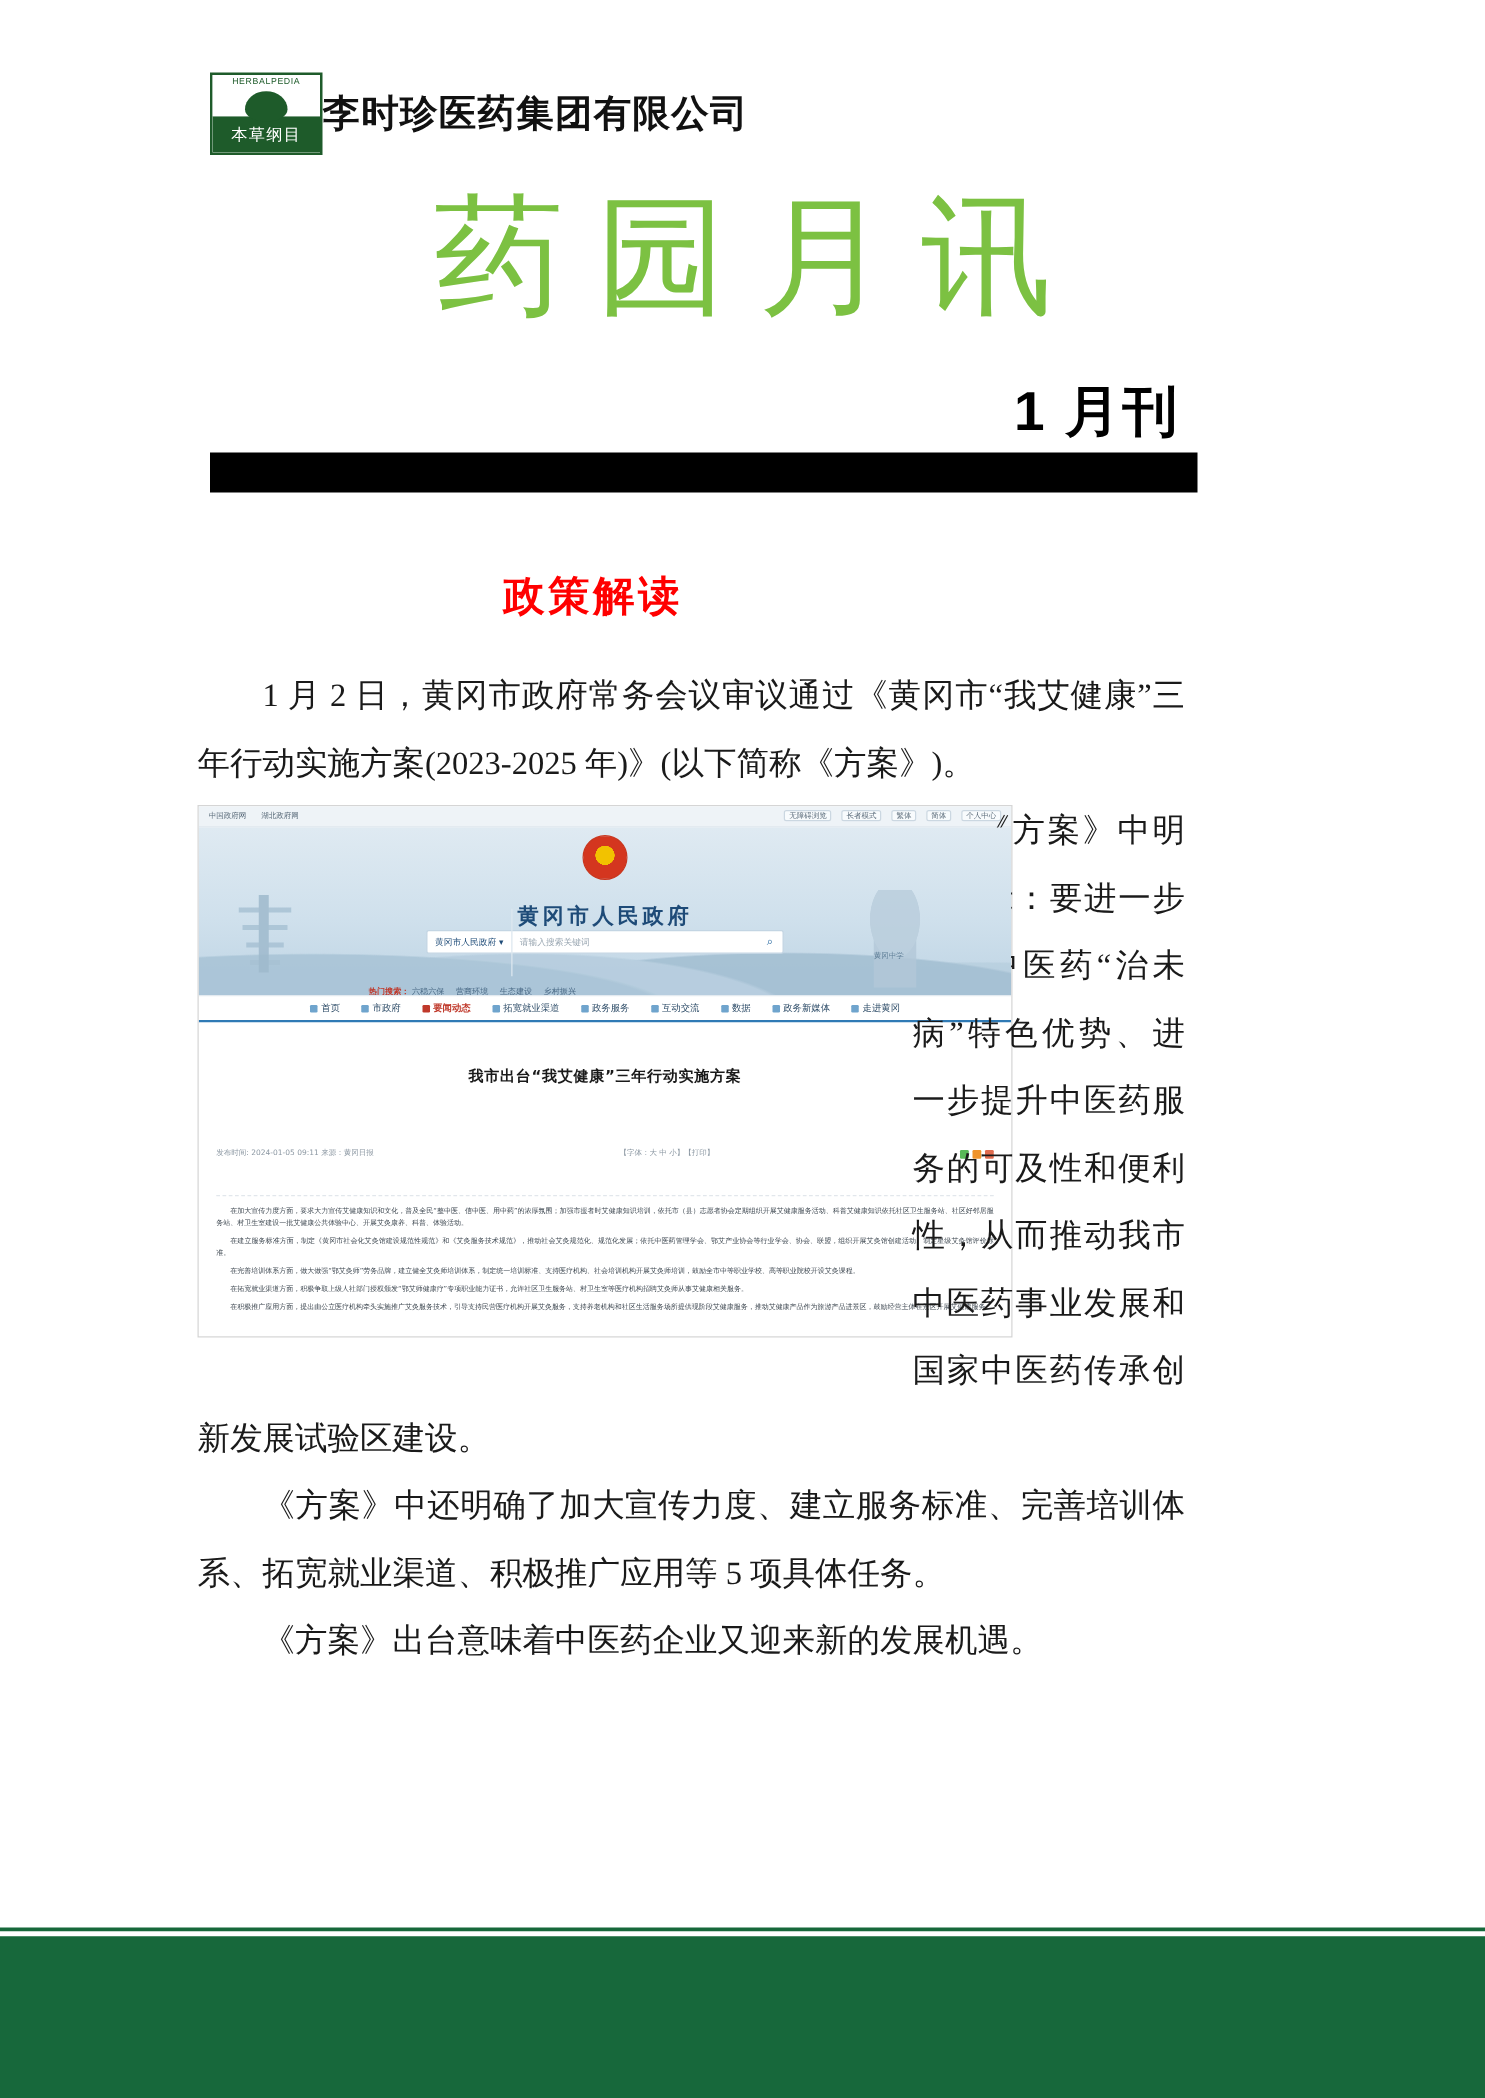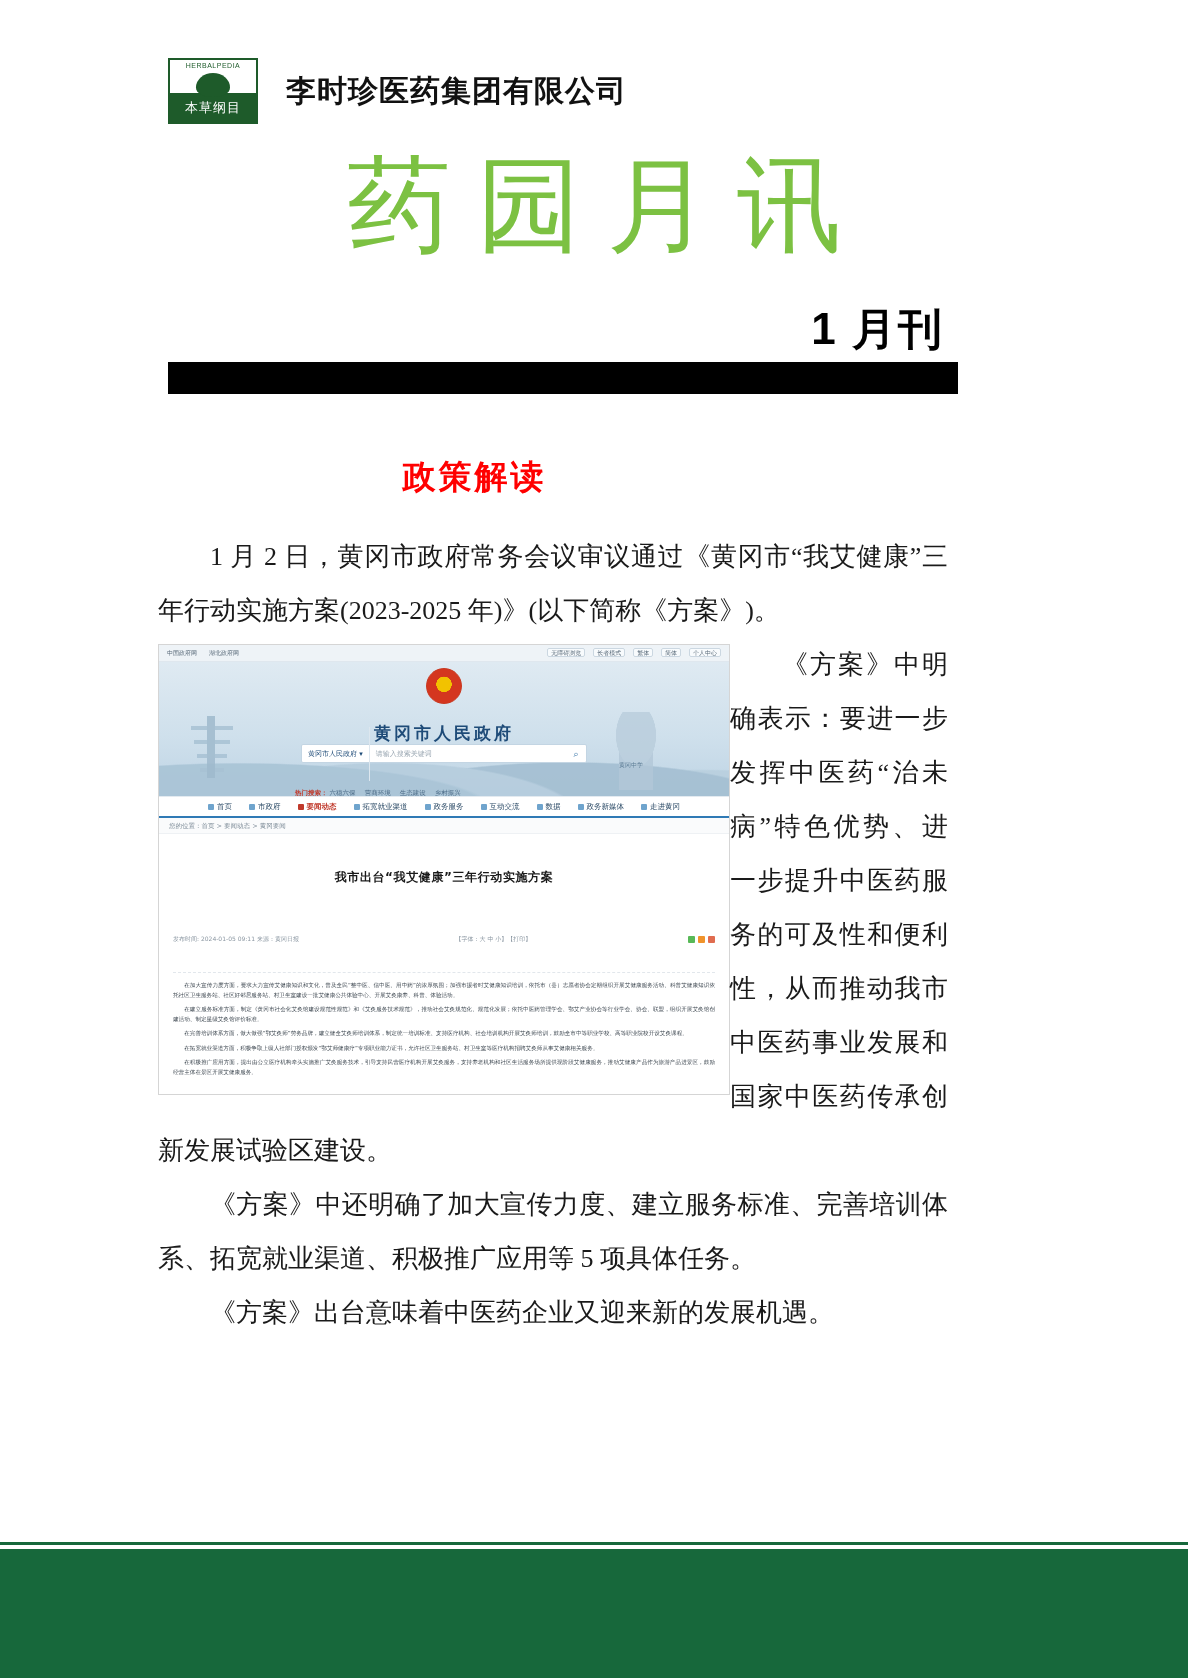--- a/index.html
+++ b/index.html
@@ -21,21 +21,21 @@
     box-sizing: border-box;
   }
 
   
   .logo-row {
     position: absolute;
     left: 168px;
     top: 58px;
     display: flex;
     align-items: center;
-    gap: 28px;
+    gap: 0;
   }
   .logo-mark {
     width: 86px;
     height: 62px;
     background: #ffffff;
     border: 2px solid #1e5b2a;
     position: relative;
     overflow: hidden;
     display: flex;
     flex-direction: column;
@@ -155,21 +155,21 @@
   }
   .figure {
     float: left;
     width: 556px;
     margin: 6px 16px 4px 0;
     shape-margin: 8px;
   }
 
   
   .shot {
-    width: 572px;
+    width: 652px;
     border: 1px solid #d5d5d5;
     background: #ffffff;
     box-sizing: border-box;
     overflow: hidden;
     font-family: "DejaVu Sans", sans-serif;
   }
   .shot-topbar {
     height: 16px;
     background: #eef3f7;
     border-bottom: 1px solid #dfe7ee;
@@ -452,21 +452,20 @@
           <div class="item">
               <i class="dot"></i>
               <span>政务新媒体</span>
             </div>
           <div class="item">
               <i class="dot"></i>
               <span>走进黄冈</span>
             </div>
         </div>
 
-        <div class="shot-crumb">您的位置：首页 &gt; 要闻动态 &gt; 黄冈要闻</div>
 
         <div class="shot-article">
           <div class="art-title">我市出台“我艾健康”三年行动实施方案</div>
           <div class="art-meta">
             <div class="left">发布时间: 2024-01-05 09:11   来源：黄冈日报</div>
             <div class="mid">【字体：大 中 小】【打印】</div>
             <div class="right">
               <i class="sq g"></i>
               <i class="sq o"></i>
               <i class="sq r"></i>

